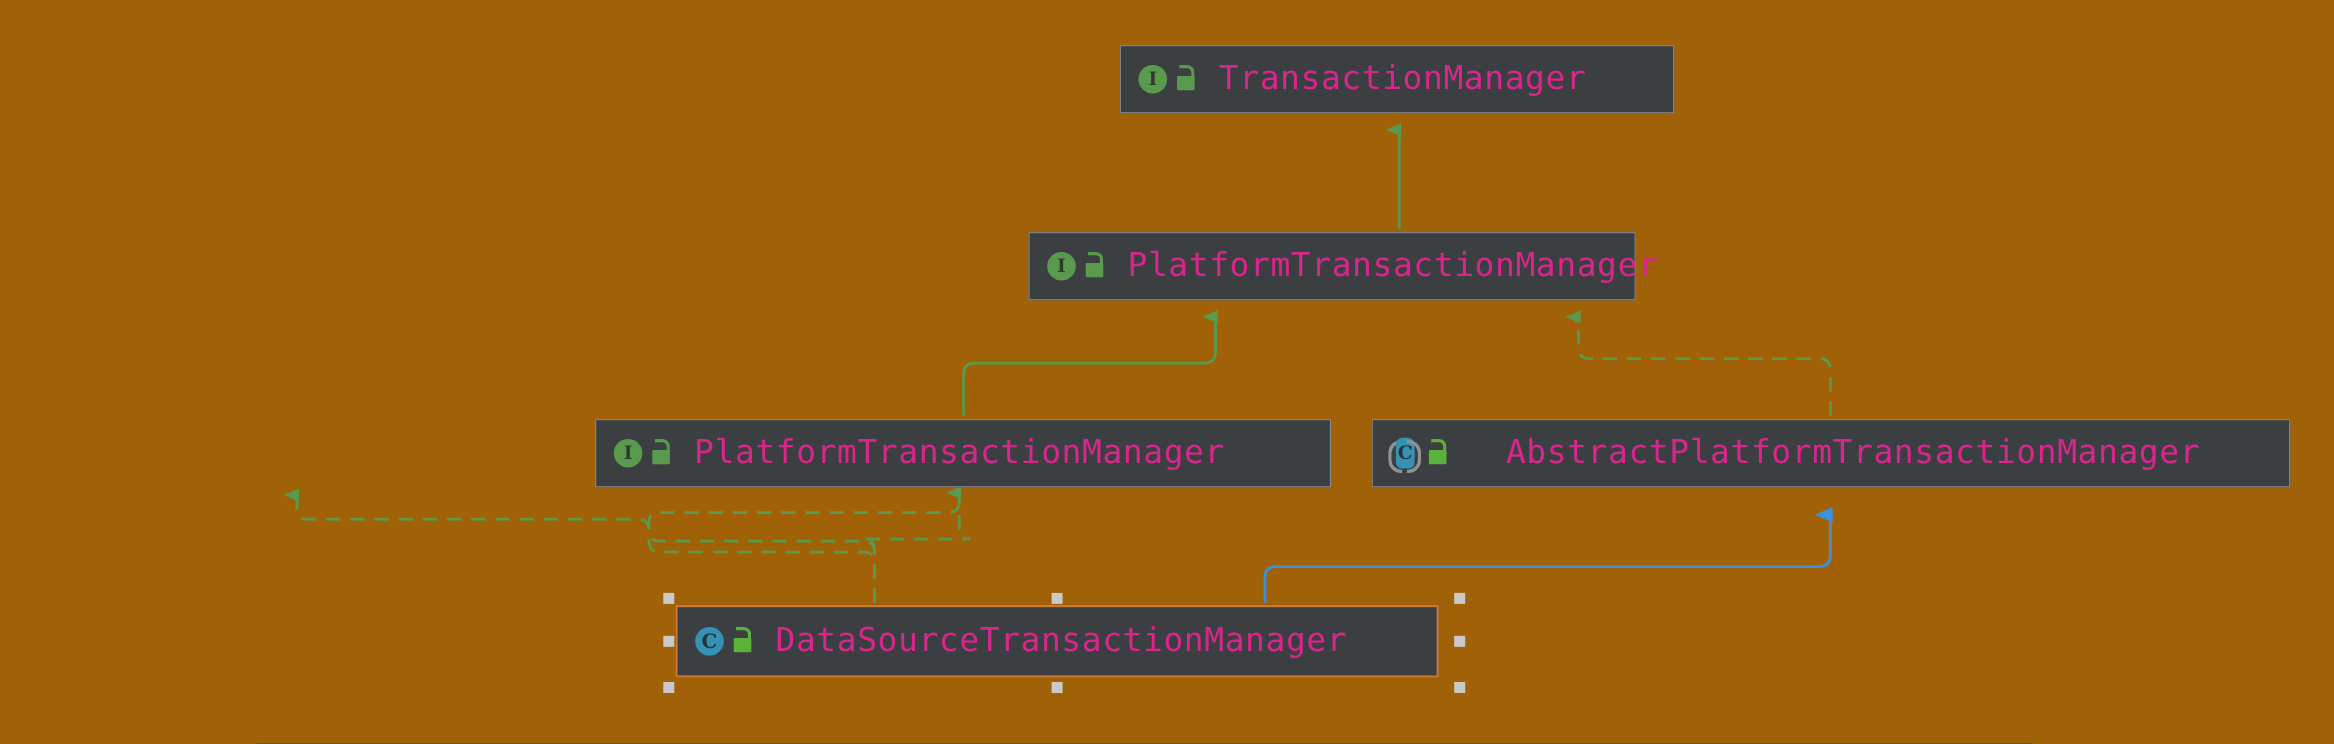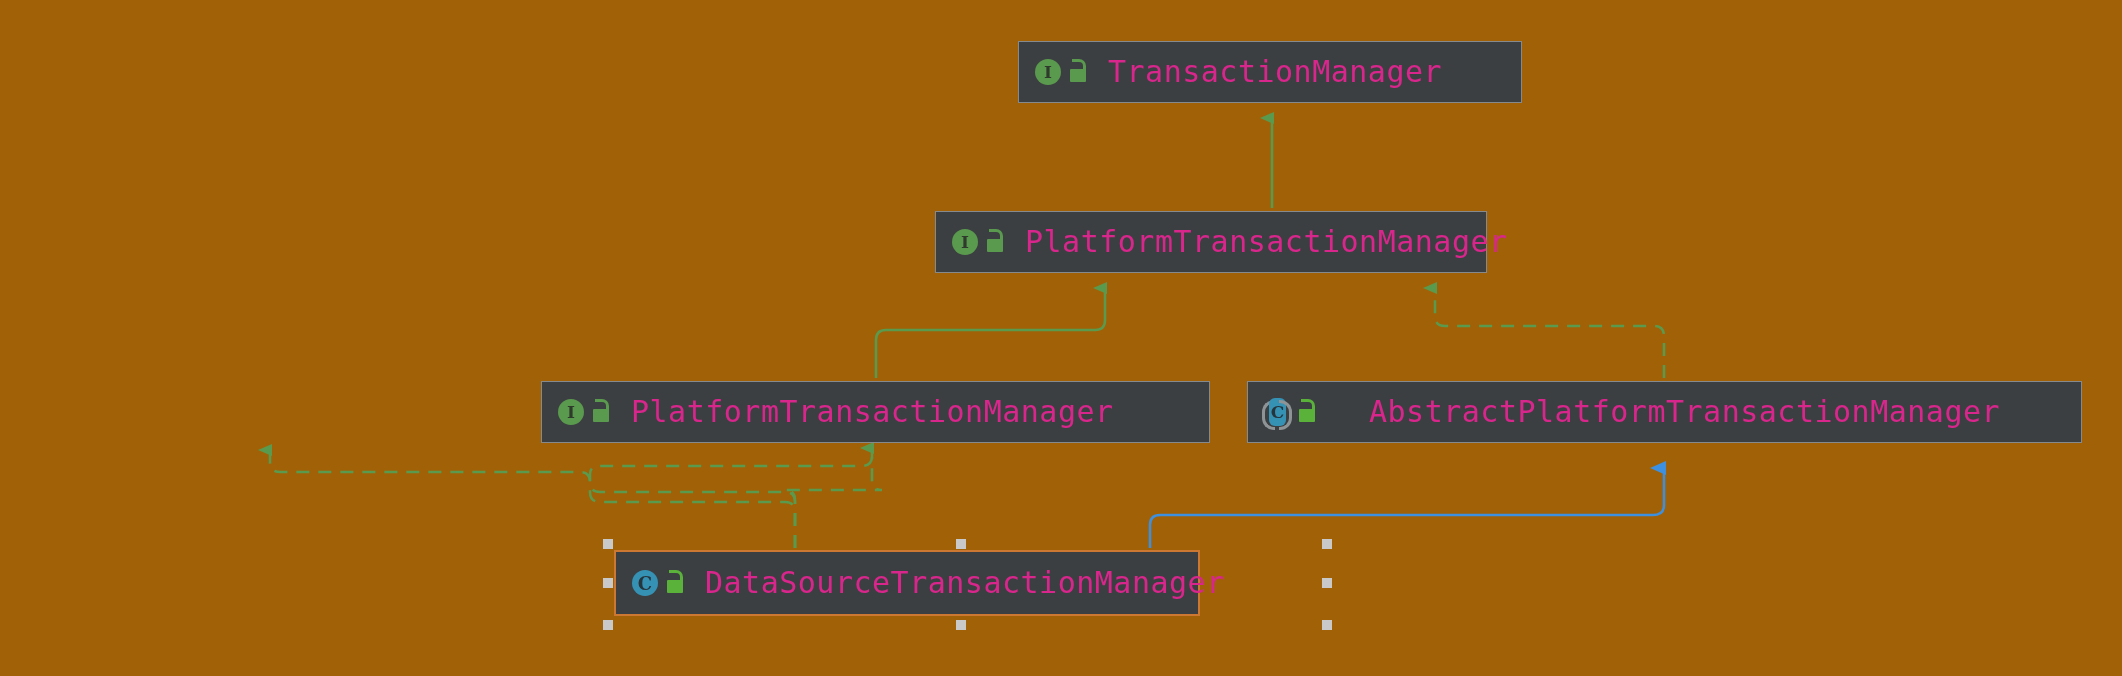--- a/index.html
+++ b/index.html
@@ -269,21 +269,21 @@
         <span class="abs-arc right"></span>
       </span>
       <span class="icon lock bright">
         <span class="lock-shackle"></span>
           <span class="lock-body"></span>
       </span>
     </span>
     <span class="node-label">AbstractPlatformTransactionManager</span>
   </div>
 
-  <div class="node selected" style="left:614px; top:550px; width:586px; height:66px;">
+  <div class="node selected" style="left:614px; top:550px; width:694px; height:66px;">
     <span class="icon-stack">
       <span class="icon">
         <span class="class-circle"></span>
       </span>
       <span class="icon lock bright">
         <span class="lock-shackle"></span>
           <span class="lock-body"></span>
       </span>
     </span>
     <span class="node-label">DataSourceTransactionManager</span>

